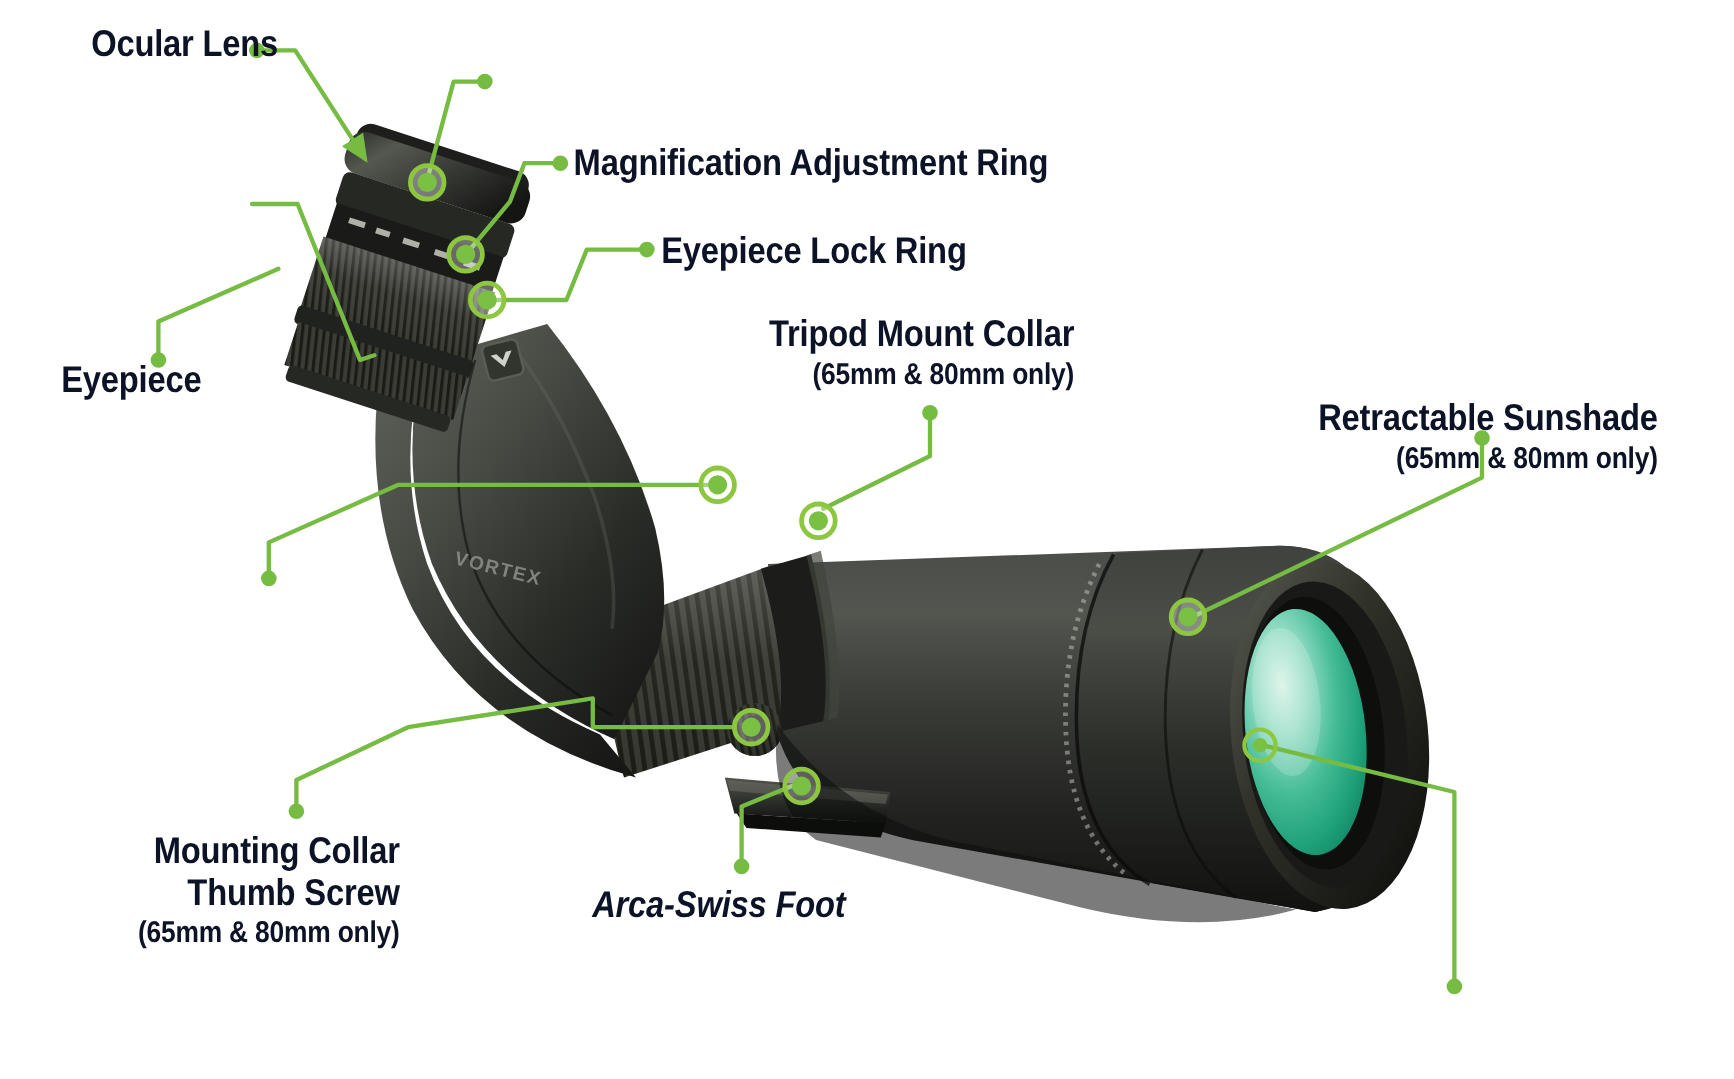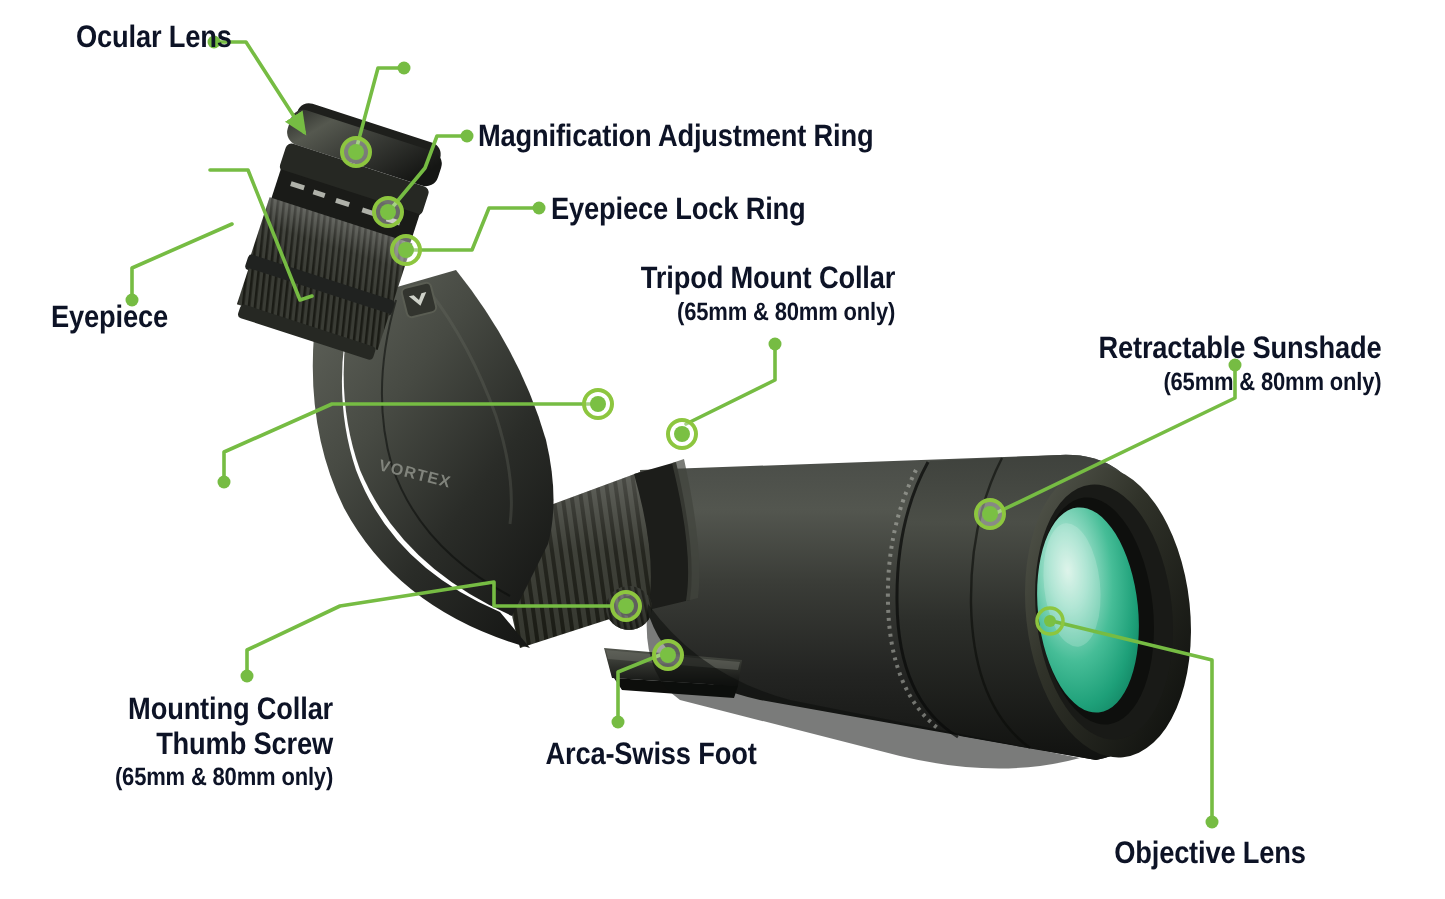--- a/index.html
+++ b/index.html
@@ -311,21 +311,18 @@
     <span class="sub">(65mm &amp; 80mm only)</span>
   </div>
 
 
   <div class="callout-label center" style="left:224px; top:692px; transform:translateX(-50%);">
     <span class="main">Mounting Collar</span>
     <span class="main">Thumb Screw</span>
     <span class="sub">(65mm &amp; 80mm only)</span>
   </div>
 
-  <div class="callout-label center" style="left:651px; top:737px; transform:translateX(-50%);">
+  <div class="callout-label center" style="left:599px; top:737px; transform:translateX(-50%);font-style:italic;">
     <span class="main">Arca-Swiss Foot</span>
   </div>
 
-  <div class="callout-label center" style="left:1210px; top:836px; transform:translateX(-50%);">
-    <span class="main">Objective Lens</span>
-  </div>
 
 </div>
 
 </body></html>

